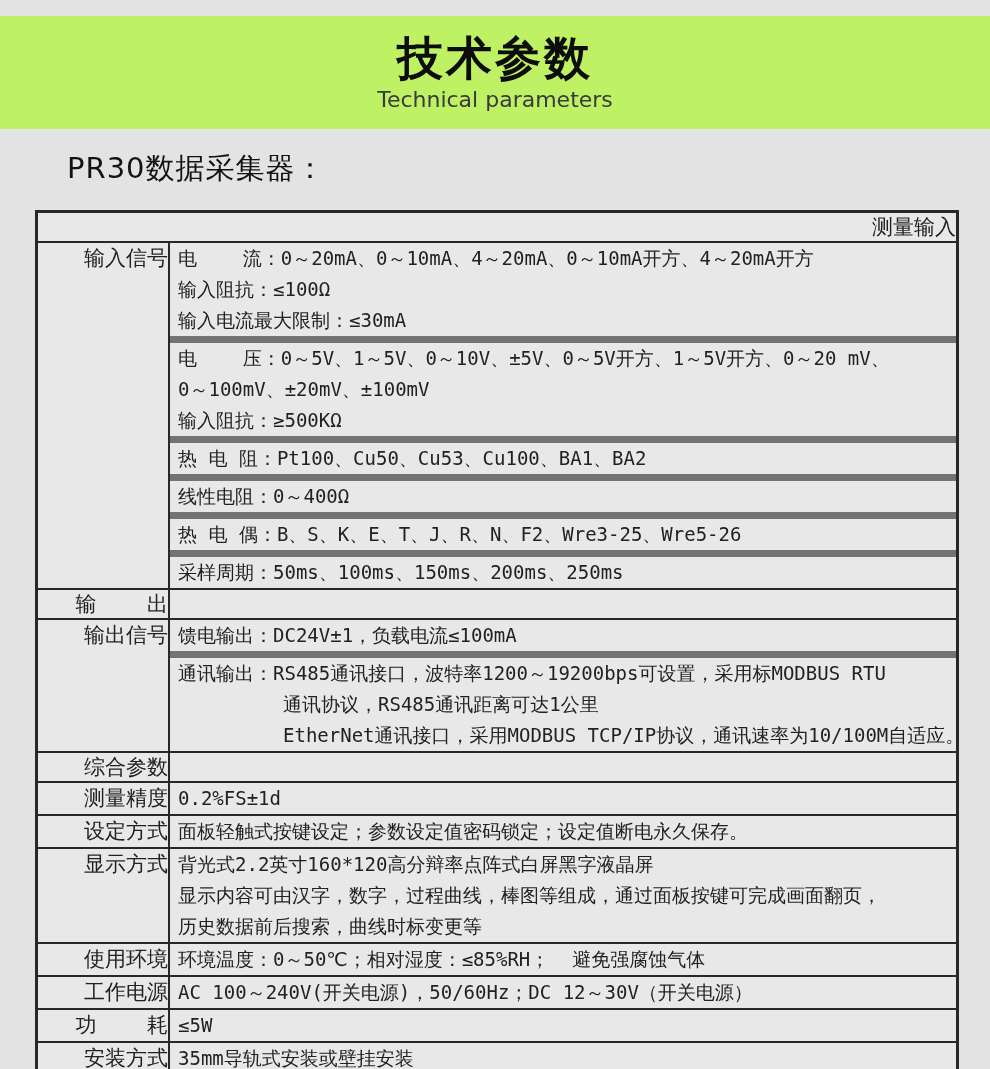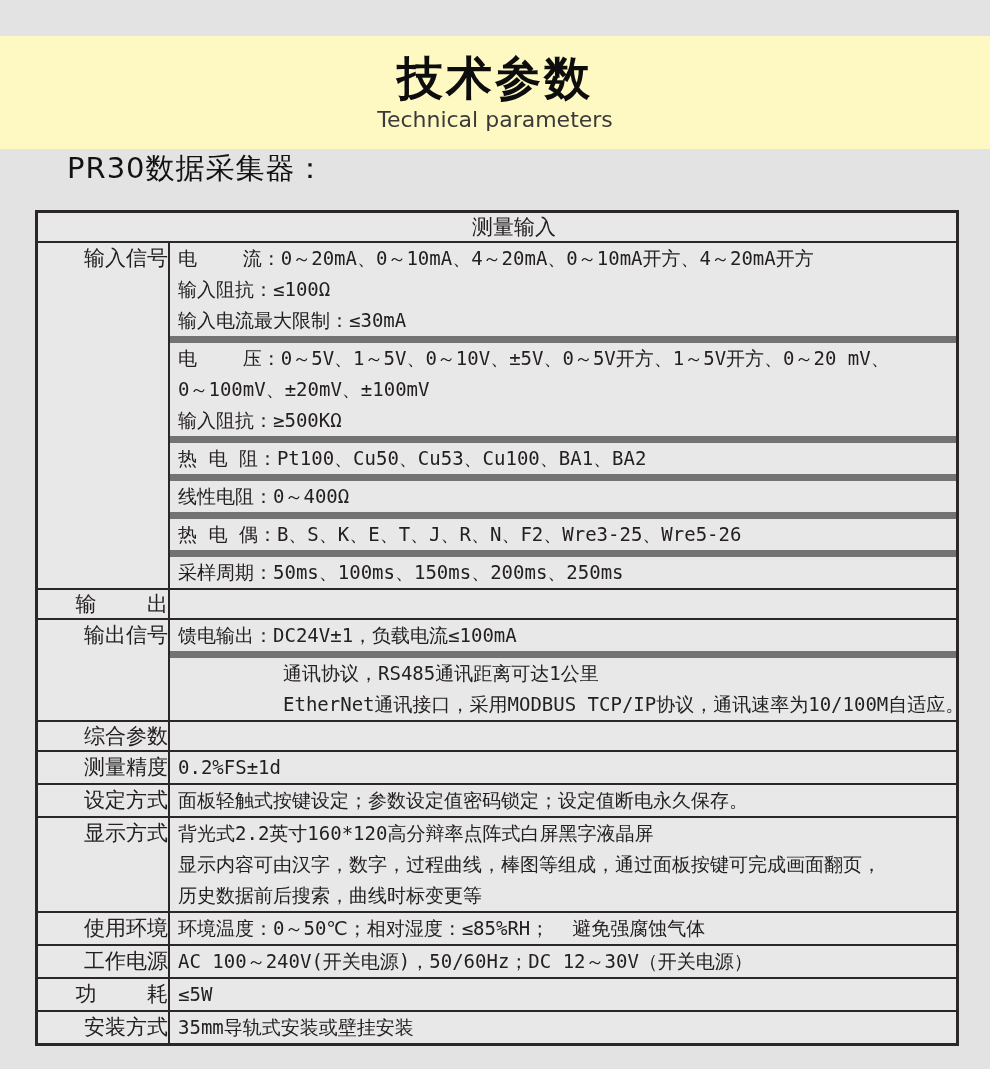--- a/index.html
+++ b/index.html
@@ -5,22 +5,22 @@
   html,body { margin:0; padding:0; }
   body {
     position:relative;
     width:990px; height:1069px;
     background:#e4e3e3;
     font-family:"DejaVu Sans Mono","DejaVu Sans","Liberation Sans",sans-serif;
     color:#242021;
     overflow:hidden;
   }
   .band {
-    position:absolute; top:36px; left:0; width:990px; height:113px;
-    background:#fef9c3;
+    position:absolute; top:16px; left:0; width:990px; height:113px;
+    background:#bef264;
     display:flex; flex-direction:column; align-items:center; justify-content:center;
   }
   .band .main-title {
     margin:0; font-size:46px; font-weight:bold; color:#0e0d0d;
     letter-spacing:3px; line-height:1.1;
     font-family:"DejaVu Sans","Liberation Sans",sans-serif;
   }
   .band .sub-title {
     font-size:22px; color:#3a3a3a; margin-top:3px;
     font-family:"DejaVu Sans","Liberation Sans",sans-serif;
@@ -38,21 +38,21 @@
     box-sizing:content-box;
   }
   .trow { display:flex; border-top:2px solid #2b2627; }
   .trow:first-child { border-top:none; }
   .lab {
     flex:0 0 130px; width:130px;
     text-align:right; white-space:pre;
     font-size:21px; line-height:31px; color:#242021;
   }
   .trow.section .lab, .trow.section-full .lab { line-height:28px; }
-  .full-lab { flex:1 1 auto; text-align:center; padding-left:34px; }
+  .full-lab { flex:1 1 auto; text-align:right; padding-left:34px; }
   .content { flex:1 1 auto; border-left:2px solid #2b2627; min-width:0; }
   .content.empty { min-height:28px; }
   .subcell { border-top:7px solid #737373; }
   .subcell:first-child { border-top:none; }
   .line {
     font-size:19px; line-height:31px;
     padding-left:8px; white-space:pre; color:#242021;
   }
   .line.indent { padding-left:113px; }
 </style>
@@ -101,20 +101,21 @@
       <div class="lab">输    出</div>
       <div class="content empty"></div>
     </div>
     <div class="trow data">
       <div class="lab">输出信号</div>
       <div class="content">
         <div class="subcell">
           <div class="line">馈电输出：DC24V±1，负载电流≤100mA</div>
         </div>
         <div class="subcell">
+          <div class="line">通讯输出：RS485通讯接口，波特率1200～19200bps可设置，采用标MODBUS RTU</div>
           <div class="line indent">通讯协议，RS485通讯距离可达1公里</div>
           <div class="line indent">EtherNet通讯接口，采用MODBUS TCP/IP协议，通讯速率为10/100M自适应。</div>
         </div>
       </div>
     </div>
     <div class="trow section">
       <div class="lab">综合参数</div>
       <div class="content empty"></div>
     </div>
     <div class="trow data">

